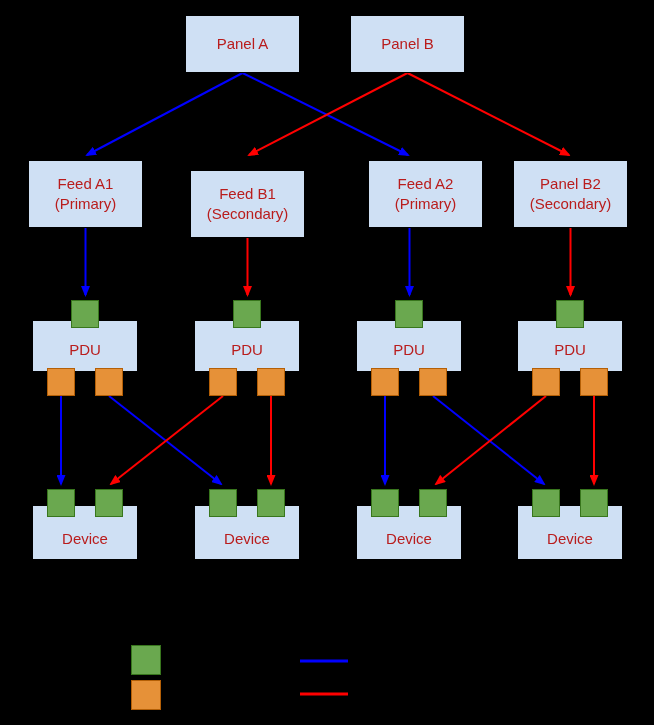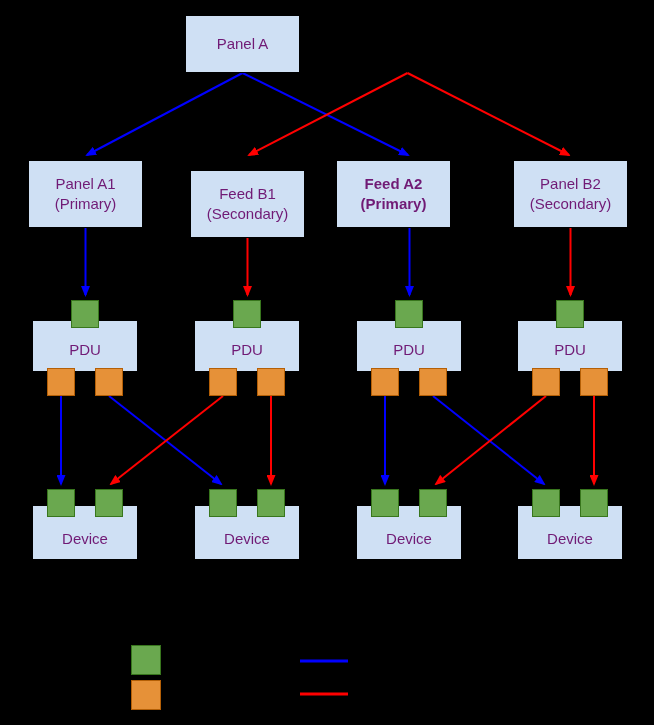--- a/index.html
+++ b/index.html
@@ -23,21 +23,21 @@
   .box {
     position: absolute;
     background: var(--box-fill, #cfe2f3);
     border: 1px solid var(--box-border, #000);
     display: flex;
     flex-direction: column;
     align-items: center;
     justify-content: center;
     font-size: 15px;
     line-height: 1.35;
-    color: #701a75;
+    color: #b91c1c;
     text-align: right;
   }
   .port {
     position: absolute;
     width: 28px;
     height: 28px;
   }
   .port.green {
     background: var(--port-green, #6aa84f);
     border: 1.5px solid var(--port-green-border, #38761d);
@@ -99,30 +99,33 @@
     <line class="arrow-red" x1="546" y1="396" x2="436" y2="484" stroke-width="2" marker-end="url(#mkr)"></line>
     <line class="arrow-red" x1="594" y1="396" x2="594" y2="484" stroke-width="2" marker-end="url(#mkr)"></line>
 
     <line class="arrow-blue" x1="300" y1="661" x2="348" y2="661" stroke-width="3"></line>
     <line class="arrow-red" x1="300" y1="694" x2="348" y2="694" stroke-width="3"></line>
   </svg>
 
   <div class="box" style="left:185px; top:15px; width:115px; height:58px;">
     <span>Panel A</span>
   </div>
+  <div class="box" style="left:350px; top:15px; width:115px; height:58px;">
+    <span>Panel B</span>
+  </div>
 
   <div class="box" style="left:28px; top:160px; width:115px; height:68px;">
-    <span>Panel A1</span>
+    <span>Feed A1</span>
     <span>(Primary)</span>
   </div>
   <div class="box" style="left:190px; top:170px; width:115px; height:68px;">
     <span>Feed B1</span>
     <span>(Secondary)</span>
   </div>
-  <div class="box" style="left:336px; top:160px; width:115px; height:68px;font-weight:bold;">
+  <div class="box" style="left:368px; top:160px; width:115px; height:68px;">
     <span>Feed A2</span>
     <span>(Primary)</span>
   </div>
   <div class="box" style="left:513px; top:160px; width:115px; height:68px;">
     <span>Panel B2</span>
     <span>(Secondary)</span>
   </div>
 
   <div class="box" style="left:32px; top:320px; width:106px; height:52px; padding-top:8px;">
     <span>PDU</span>

